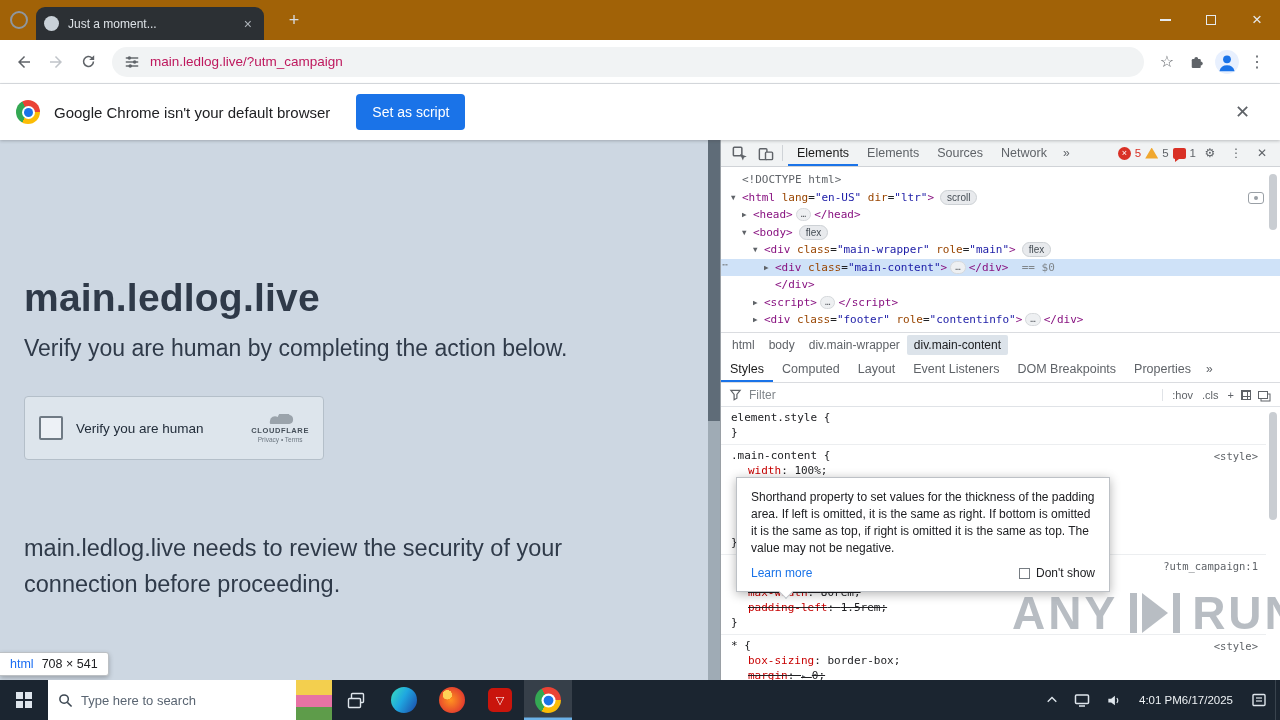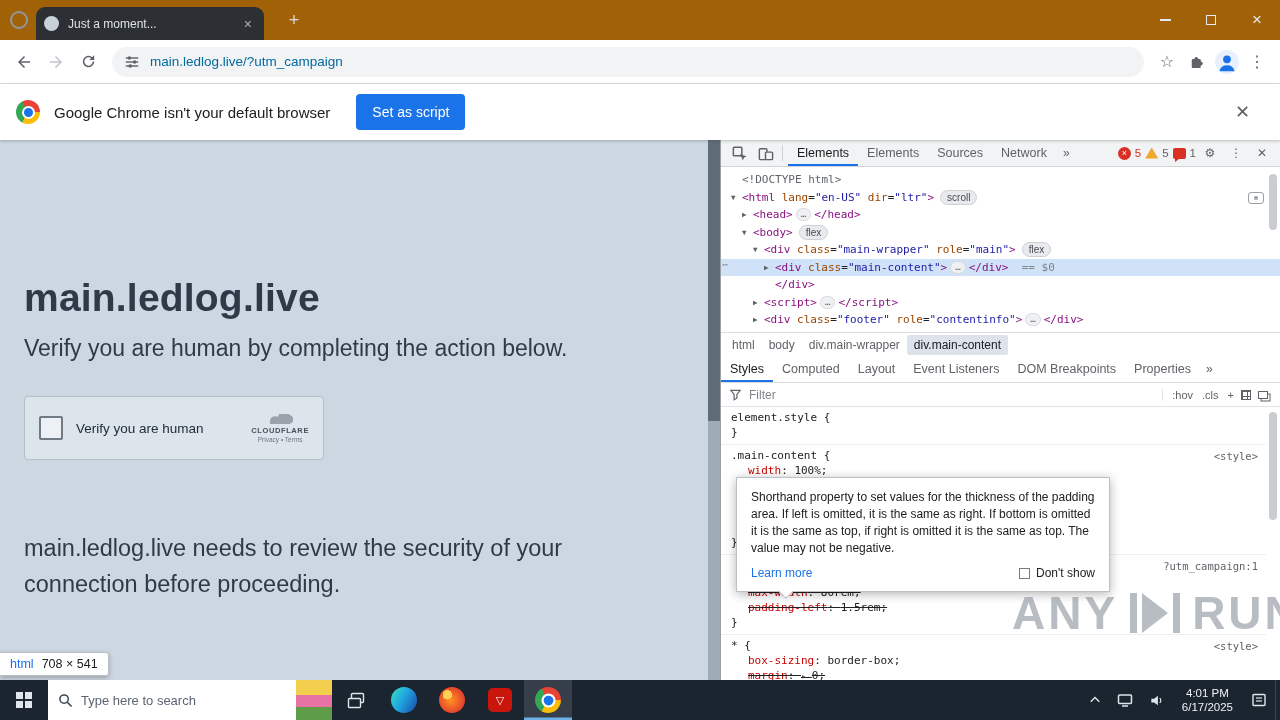--- a/index.html
+++ b/index.html
@@ -15,21 +15,21 @@
   .tab-x{color:#aeb4ba;font-size:14px;padding:0 4px}
   .newtab{position:absolute;left:282px;top:8px;width:24px;height:24px;color:#d6dbe0;font-size:18px;text-align:center;line-height:24px}
   .wc{position:absolute;top:0;height:40px;width:46px;display:flex;align-items:center;justify-content:center}
   .wc-min{width:11px;height:1.5px;background:#e6eaee}
   .wc-sq{width:10px;height:10px;border:1.5px solid #e6eaee}
   .wc-x{color:#e6eaee;font-size:17px}
 
   
   .toolbar{position:absolute;left:0;top:40px;width:1280px;height:44px;background:#fff;border-bottom:1px solid #dcdfe3;display:flex;align-items:center;padding:0 8px}
   .nav-btn{width:32px;height:32px;display:flex;align-items:center;justify-content:center;flex:0 0 32px}
-  .urlbar{flex:1;height:30px;background:#f1f3f4;border-radius:15px;margin:0 8px;display:flex;align-items:center;padding:0 12px;font-size:13.5px;color:#0369a1;gap:10px}
+  .urlbar{flex:1;height:30px;background:#f1f3f4;border-radius:15px;margin:0 8px;display:flex;align-items:center;padding:0 12px;font-size:13.5px;color:#be185d;gap:10px}
   .tb-ico{width:30px;height:30px;display:flex;align-items:center;justify-content:center;flex:0 0 30px;color:#5f6368;font-size:16px}
 
   
   .banner{position:absolute;left:0;top:84px;width:1280px;height:56px;background:#fff;box-shadow:0 1px 3px rgba(60,64,67,.3);display:flex;align-items:center;padding:0 16px;z-index:5}
   .banner-text{margin-left:14px;font-size:15px;color:#202124}
   .banner-btn{margin-left:26px;height:36px;padding:0 16px;background:#1a73e8;color:#fff;font-size:14px;border:none;border-radius:4px;font-family:inherit}
   .banner-x{margin-left:auto;margin-right:14px;color:#5f6368;font-size:18px}
   .chrome-logo{width:24px;height:24px;border-radius:50%;background:conic-gradient(from -30deg,#ea4335 0 120deg,#fbbc05 0 240deg,#34a853 0 360deg);position:relative;flex:0 0 24px}
   .chrome-logo::before{content:'';position:absolute;inset:5.5px;background:#fff;border-radius:50%}
   .chrome-logo::after{content:'';position:absolute;inset:7.5px;background:#1a73e8;border-radius:50%}
@@ -127,21 +127,21 @@
   .tulip{width:36px;height:40px;flex:0 0 36px;background:linear-gradient(180deg,#f3cf4e 0 38%,#e773a4 38% 68%,#5e9c4a 68%);margin-left:auto}
   .start-grid{display:grid;grid-template-columns:7px 7px;grid-template-rows:7px 7px;gap:1.5px}
   .start-grid span{background:#dfe6ec}
   .edge-logo{width:26px;height:26px;border-radius:50%;background:linear-gradient(120deg,#35d6c4 8%,#1fa7e0 45%,#1c54b0 92%)}
   .ff-logo{width:26px;height:26px;border-radius:50%;background:radial-gradient(circle at 32% 30%,#ffd056 0 18%,transparent 19%),radial-gradient(circle at 45% 50%,#ff9420,#e23b2e 75%)}
   .adobe-logo{width:24px;height:24px;border-radius:5px;background:#c9150c;color:#fff;font-size:11px;display:flex;align-items:center;justify-content:center}
   .adobe-logo::before{content:'▽'}
   .chrome-sm{transform:scale(1.08)}
   .tray{margin-left:auto;display:flex;align-items:stretch}
   .tray-btn{display:flex;align-items:center;justify-content:center;padding:0 8px}
-  .clock{display:flex;flex-direction:column;align-items:center;justify-content:center;font-size:11.5px;line-height:14px;padding:0 10px;color:#eef2f5}
+  .clock{display:flex;flex-direction:row;align-items:center;justify-content:center;font-size:11.5px;line-height:14px;padding:0 10px;color:#eef2f5}
   .desk-sliver{width:5px;border-left:1px solid #3a444e}
 
   
   .watermark{position:absolute;left:1012px;top:586px;display:flex;align-items:center;gap:12px;z-index:12;color:rgba(125,135,145,.55);font-weight:800;font-size:46px;letter-spacing:3px}
   .wm-logo{display:flex;align-items:center;gap:5px}
   .wm-bar{width:7px;height:40px;background:rgba(125,135,145,.55)}
   .wm-play{width:0;height:0;border-left:26px solid rgba(125,135,145,.55);border-top:20px solid transparent;border-bottom:20px solid transparent}
 </style>
 </head>
 <body>

